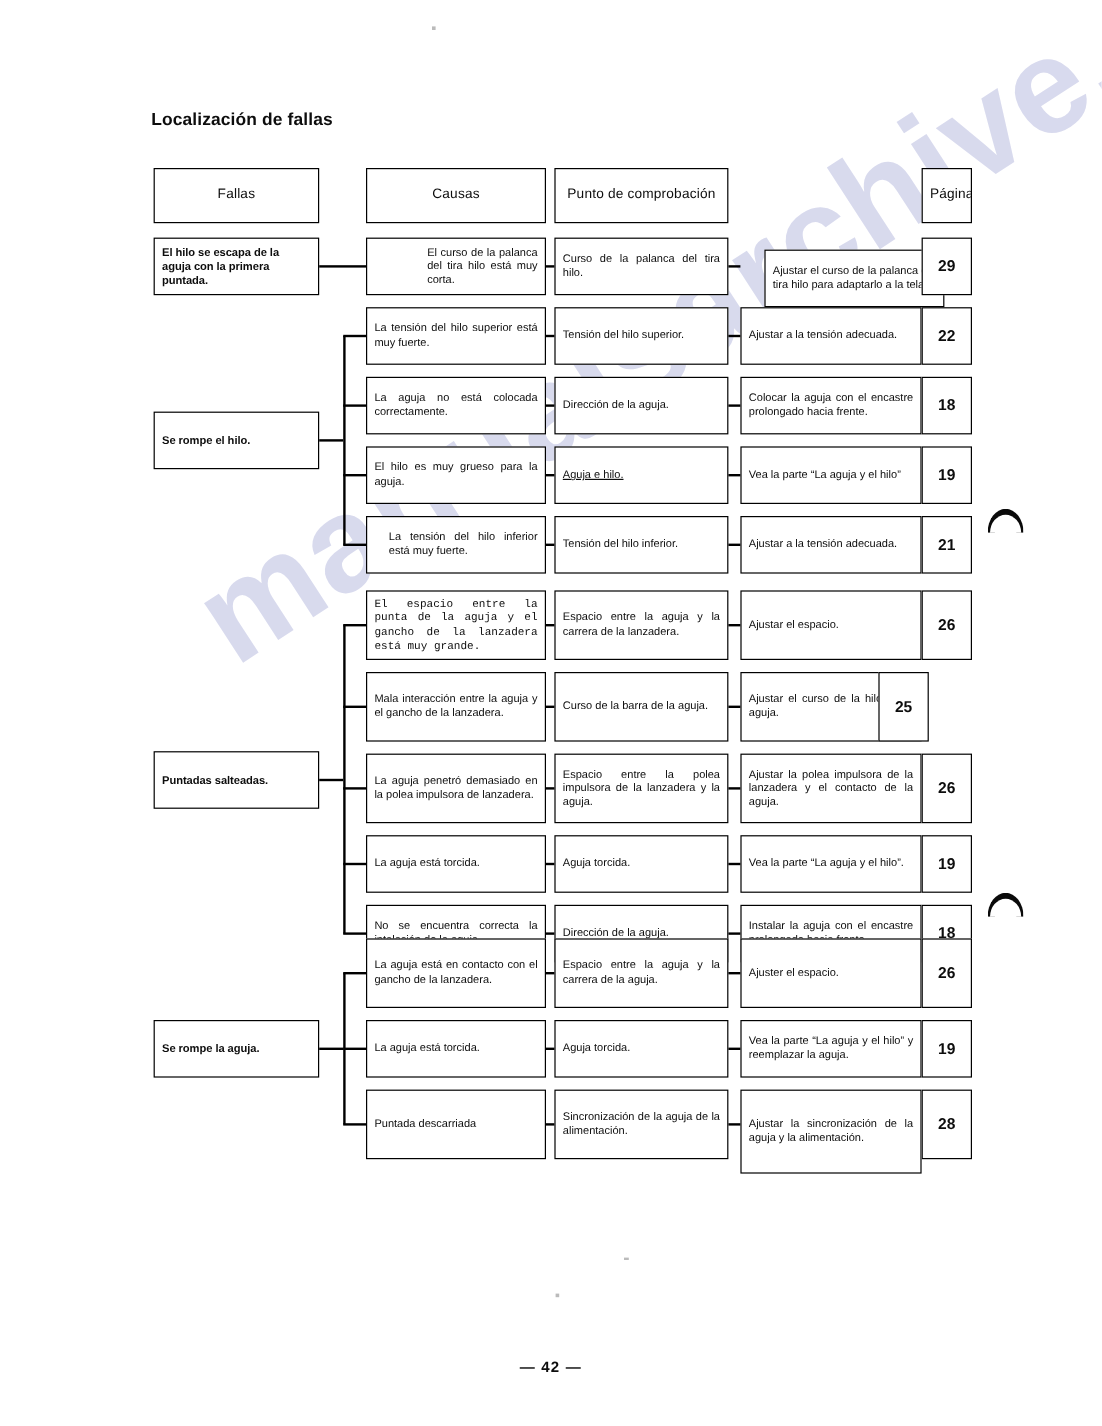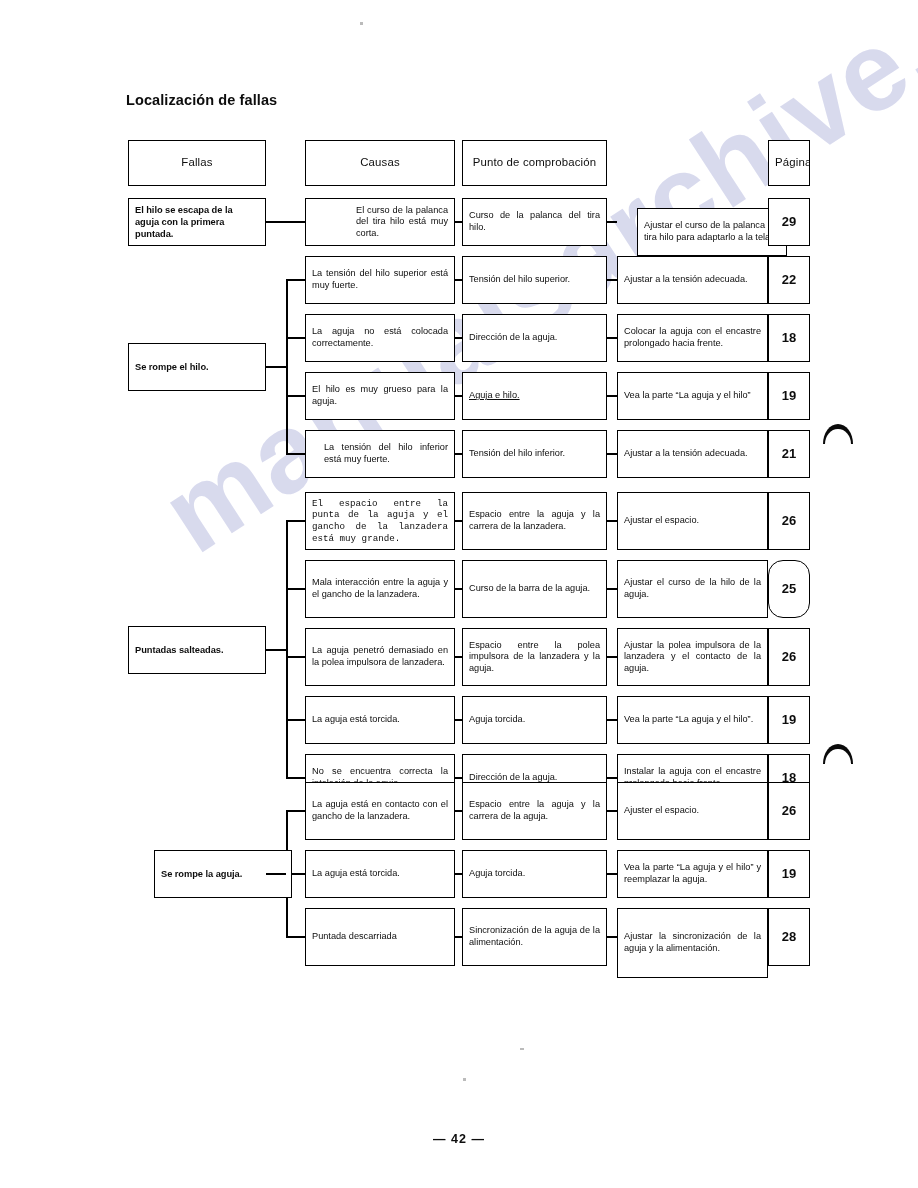--- a/index.html
+++ b/index.html
@@ -264,21 +264,21 @@
     <div class="line h" style="left: 607px; top: 520.2px; width: 10px;"></div>
     <div class="box" style="left: 305px; top: 560px; width: 150px; height: 58px;">
       <span class="txt">Mala interacción entre la aguja y el gancho de la lanzadera.</span>
     </div>
     <div class="box" style="left: 462px; top: 560px; width: 145px; height: 58px;">
       <span class="txt">Curso de la barra de la aguja.</span>
     </div>
     <div class="box" style="left: 617px; top: 560px; width: 151px; height: 58px;">
       <span class="txt">Ajustar el curso de la hilo de la aguja.</span>
     </div>
-    <div class="box pagecell" style="left: 768px; top: 560px; width: 42px; height: 58px; border-radius: 15px;">
+    <div class="box pagecell" style="left: 732px; top: 560px; width: 42px; height: 58px;">
       <span class="txt">25</span>
     </div>
     <div class="line h" style="left: 455px; top: 588.2px; width: 7px;"></div>
     <div class="line h" style="left: 607px; top: 588.2px; width: 10px;"></div>
     <div class="box" style="left: 305px; top: 628px; width: 150px; height: 58px;">
       <span class="txt">La aguja penetró demasiado en la polea impulsora de lanzadera.</span>
     </div>
     <div class="box" style="left: 462px; top: 628px; width: 145px; height: 58px;">
       <span class="txt">Espacio entre la polea impulsora de la lanzadera y la aguja.</span>
     </div>
@@ -367,21 +367,21 @@
     </div>
     <div class="box pagecell" style="left: 768px; top: 908px; width: 42px; height: 58px;">
       <span class="txt">28</span>
     </div>
     <div class="line h" style="left: 455px; top: 936.2px; width: 7px;"></div>
     <div class="line h" style="left: 607px; top: 936.2px; width: 10px;"></div>
     <div class="line v" style="left: 286px; top: 811px; height: 126px;"></div>
     <div class="line h" style="left: 286px; top: 810.2px; width: 19px;"></div>
     <div class="line h" style="left: 286px; top: 873.2px; width: 19px;"></div>
     <div class="line h" style="left: 286px; top: 936.2px; width: 19px;"></div>
-    <div class="box fallas" style="left: 128px; top: 850px; width: 138px; height: 48px; margin-left: 26px;">
+    <div class="box fallas" style="left: 128px; top: 850px; width: 138px; height: 48px;">
       <span class="txt">Se rompe la aguja.</span>
     </div>
     <div class="line h" style="left: 266px; top: 873.2px; width: 20px;"></div>
   </div>
 
 <div class="artifact" style="left:823px; top:424px;"></div>
 <div class="artifact" style="left:823px; top:744px;"></div>
 
 <div class="speck" style="left:360px; top:22px; width:3px; height:3px;"></div>
 <div class="speck" style="left:520px; top:1048px; width:4px; height:2px;"></div>

